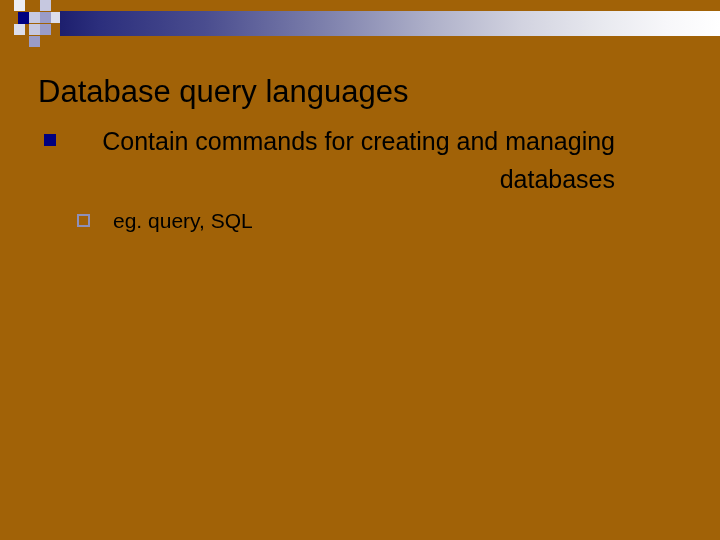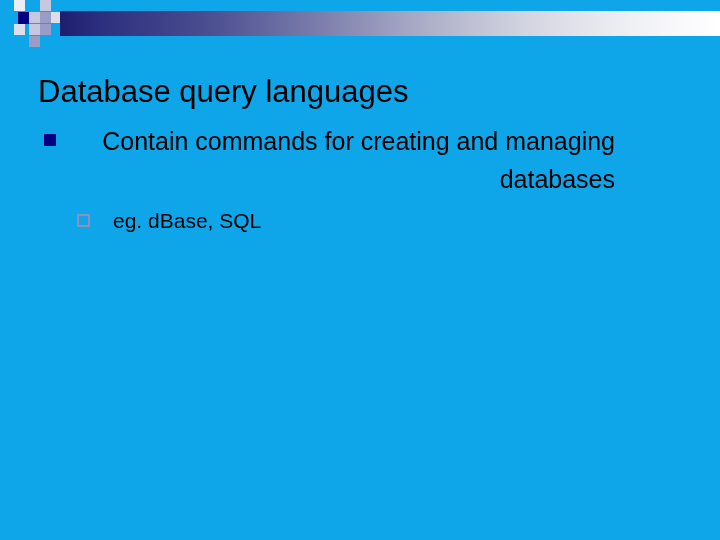--- a/index.html
+++ b/index.html
@@ -14,21 +14,21 @@
     overflow: hidden;
     position: relative;
   }
 
   
   .slide {
     position: absolute;
     left: 0; top: 0;
     width: 720px;
     height: 540px;
-    background: #0ea5e9;
+    background: #a16207;
   }
 
   
   .header-deco {
     position: absolute;
     left: 0; top: 0;
     width: 720px;
     height: 48px;
   }
   .deco-bar {
@@ -146,18 +146,18 @@
 
   <div class="body-area">
 
     <div class="bullet-l1">
       <span class="marker-sq"></span>
       <span>Contain commands for creating and managing databases</span>
     </div>
 
     <div class="bullet-l2">
       <span class="marker-sq-hollow"></span>
-      <span>eg. dBase, SQL</span>
+      <span>eg. query, SQL</span>
     </div>
 
   </div>
 
 </div>
 
 </body></html>

